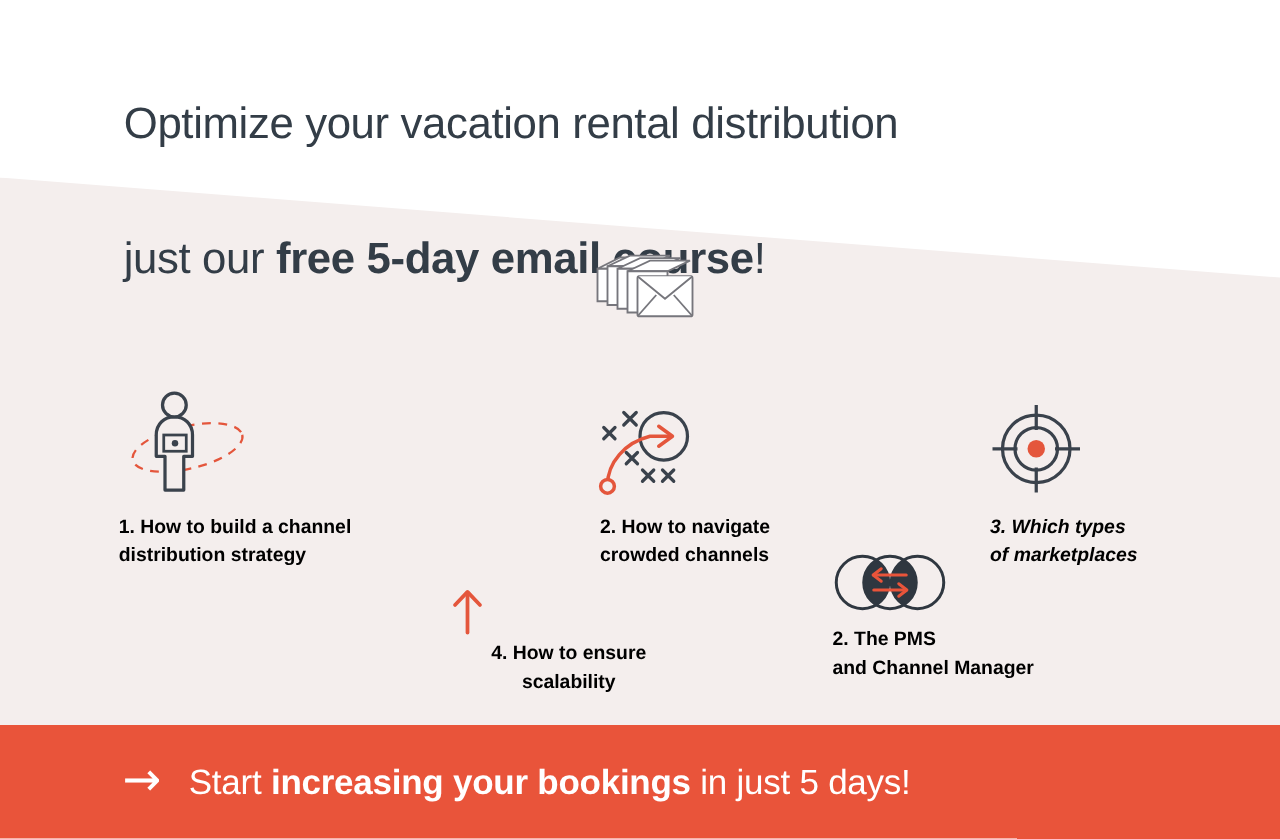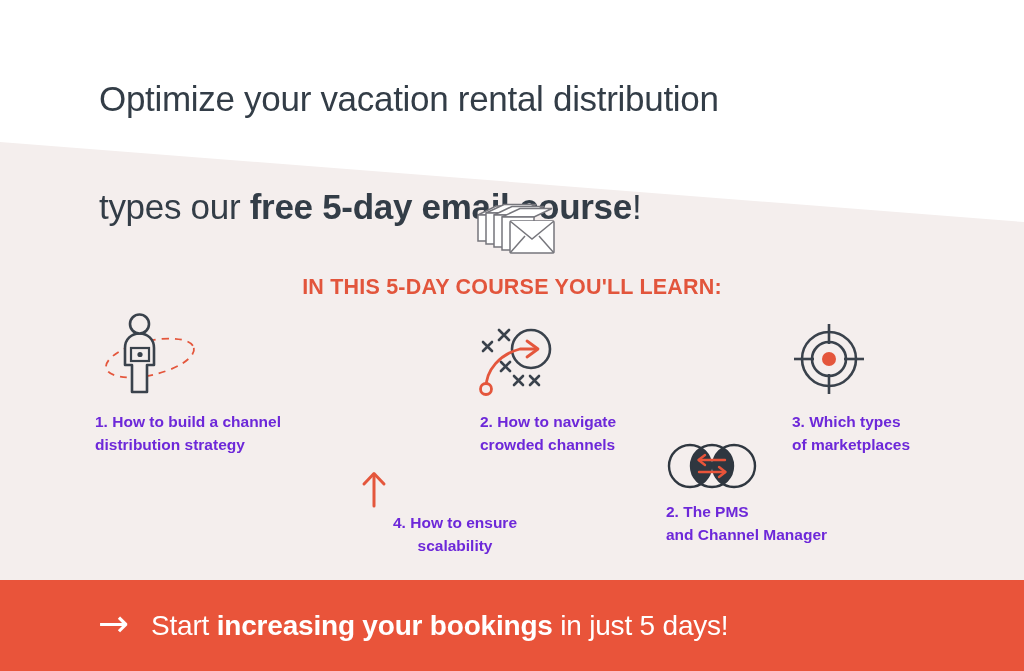--- a/index.html
+++ b/index.html
@@ -72,39 +72,39 @@
     font-size: 21.5px;
     font-weight: 700;
     letter-spacing: 0.2px;
   }
 
   
   .item { position: absolute; }
   .item-icon { position: absolute; }
   .item-label {
     position: absolute;
-    color: #6d28d9;
+    color: #000000;
     font-size: 15.5px;
     line-height: 23px;
     font-weight: 700;
     white-space: pre-line;
   }
 
   
   #item-1 { left: 95px;  top: 312px; }
   #item-1 .item-icon  { left: 3px;  top: 0; width: 100px; height: 85px; }
   #item-1 .item-label { left: 0px;  top: 98px; width: 250px; }
 
   #item-2 { left: 470px; top: 318px; }
   #item-2 .item-icon  { left: 0;  top: 0; width: 90px; height: 80px; }
   #item-2 .item-label { left: 10px; top: 92px; width: 230px; }
 
   #item-3 { left: 790px; top: 320px; }
   #item-3 .item-icon  { left: 0;  top: 0; width: 78px; height: 78px; }
-  #item-3 .item-label { left: 2px; top: 90px; width: 220px; }
+  #item-3 .item-label { left: 2px; top: 90px; width: 220px; font-style: italic; }
 
   #item-4 { left: 345px; top: 470px; }
   #item-4 .item-icon  { left: 10px; top: 0; width: 40px; height: 38px; }
   #item-4 .item-label { left: 0px;  top: 41px; width: 220px; text-align: center; }
 
   #item-5 { left: 663px; top: 440px; }
   #item-5 .item-icon  { left: 0; top: 0; width: 98px; height: 52px; }
   #item-5 .item-label { left: 3px; top: 60px; width: 230px; }
 
   
@@ -142,21 +142,21 @@
 </style>
 </head>
 <body>
 
 <div id="poster">
 
   <div class="beige-panel"></div>
 
   <div class="headline">
     <span class="hl-line">Optimize your vacation rental distribution</span>
-    <span class="hl-line"><span>types our </span><b>free 5-day email course</b><span>!</span></span>
+    <span class="hl-line"><span>just our </span><b>free 5-day email course</b><span>!</span></span>
   </div>
 
   <div class="env-stack">
     <svg width="95" height="60" viewBox="0 0 95 60" fill="none">
       <g stroke="#76767c" stroke-width="1.5" fill="#ffffff">
 
         <path d="M8 12 L26 3 L58 3 L40 12 Z"></path>
         <path d="M8 12 L8 38 L40 38 L40 12 Z"></path>
         <path d="M16 10 L34 1.5 L66 1.5 L48 10 Z"></path>
         <path d="M16 10 L16 41 L48 41 L48 10 Z"></path>
@@ -166,21 +166,20 @@
         <path d="M32 14 L32 47 L64 47 L64 14 Z"></path>
 
         <rect x="40" y="18" width="44" height="32" rx="1.5"></rect>
         <path d="M40 18 L62 36 L84 18"></path>
         <path d="M40 50 L55 33"></path>
         <path d="M84 50 L69 33"></path>
       </g>
     </svg>
   </div>
 
-  <div class="subtitle">IN THIS 5-DAY COURSE YOU'LL LEARN:</div>
 
   <div class="item" id="item-1">
     <div class="item-icon">
       <svg width="100" height="85" viewBox="0 0 100 85" fill="none">
 
         <ellipse cx="52" cy="46" rx="45" ry="17" transform="rotate(-13 52 46)" stroke="#e4563c" stroke-width="1.8" stroke-dasharray="7 6" fill="none"></ellipse>
 
         <path d="M27 36 C27 27 33.5 21.5 41.5 21.5 C49.5 21.5 56 27 56 36 L56 53 L49 53 L49 80 L34 80 L34 53 L27 53 Z" stroke="#3a424c" stroke-width="2.6" fill="#f4eeed" stroke-linejoin="round"></path>
 
         <circle cx="41.5" cy="12" r="9.5" stroke="#3a424c" stroke-width="2.6" fill="#f4eeed"></circle>

